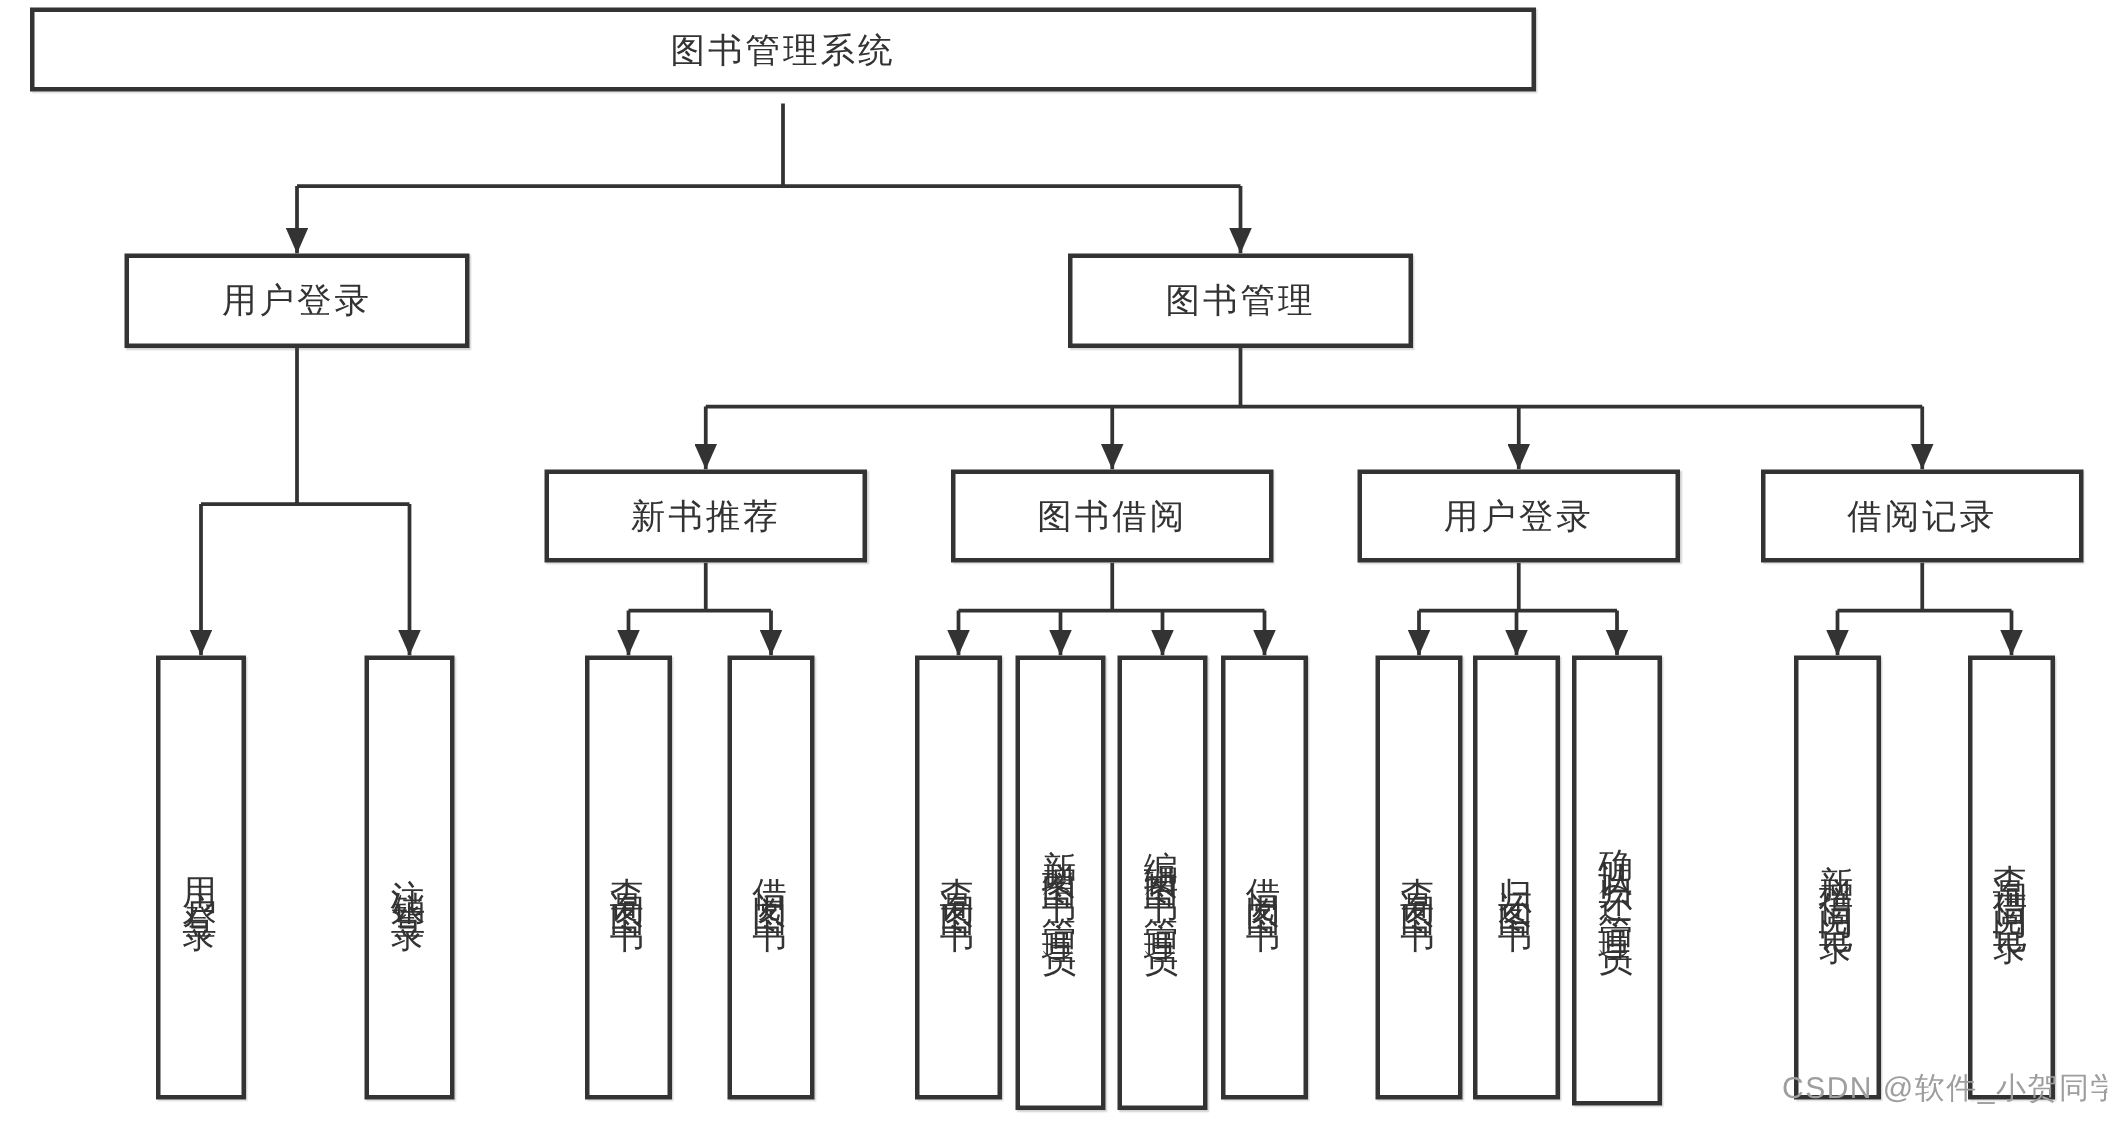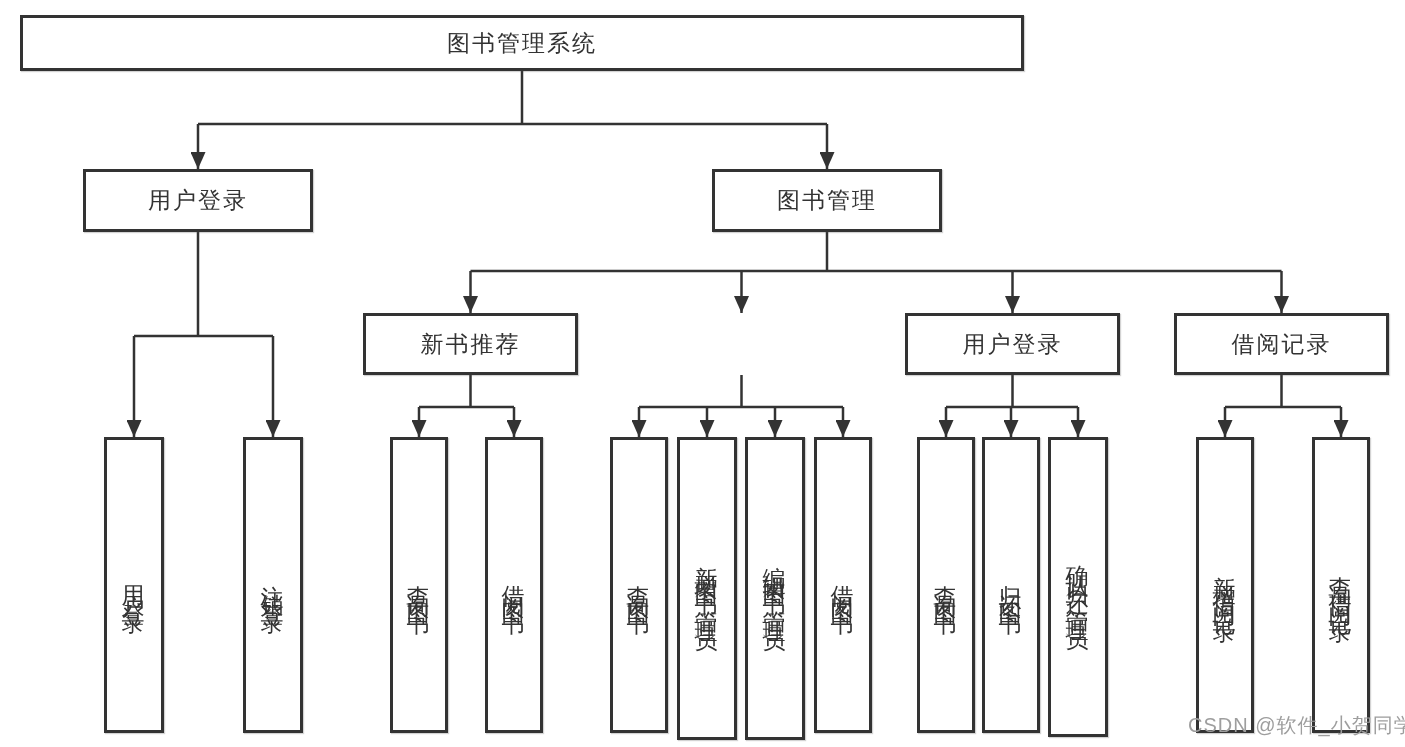--- a/index.html
+++ b/index.html
@@ -32,21 +32,21 @@
     z-index: 2;
     box-shadow: 1px 1px 1px rgba(80,80,80,0.25);
   }
   .leaf {
     writing-mode: vertical-rl;
     text-orientation: mixed;
     letter-spacing: 9px;
     font-size: 23px;
   }
   
-  #n-root        { left: 20px;  top: 15px;  width: 1004px; height: 56px; }
+  #n-root        { left: 20px;  top: 5px;  width: 1004px; height: 56px; }
   #n-user-login  { left: 83px;  top: 169px; width: 230px;  height: 63px; }
   #n-book-mgmt   { left: 712px; top: 169px; width: 230px;  height: 63px; }
   #n-new-rec     { left: 363px; top: 313px; width: 215px;  height: 62px; }
   #n-borrow      { left: 634px; top: 313px; width: 215px;  height: 62px; }
   #n-current     { left: 905px; top: 313px; width: 215px;  height: 62px; }
   #n-records     { left: 1174px;top: 313px; width: 215px;  height: 62px; }
   
   .leaf { top: 437px; width: 58px; height: 296px; }
   #l-a1 { left: 104px; width: 60px; }
   #l-a2 { left: 243px; width: 60px; }
@@ -134,20 +134,21 @@
       </g>
     </g>
   </svg>
 
   <div class="node" id="n-root">图书管理系统</div>
 
   <div class="node" id="n-user-login">用户登录</div>
   <div class="node" id="n-new-rec">新书推荐</div>
 
   <div class="node" id="n-book-mgmt">图书管理</div>
+  <div class="node" id="n-borrow">图书借阅</div>
   <div class="node" id="n-current">用户登录</div>
   <div class="node" id="n-records">借阅记录</div>
 
   <div class="node leaf" id="l-a1">用户登录</div>
   <div class="node leaf" id="l-a2">注销登录</div>
 
   <div class="node leaf" id="l-b1">查询图书</div>
   <div class="node leaf" id="l-b2">借阅图书</div>
 
   <div class="node leaf" id="l-c1">查询图书</div>

